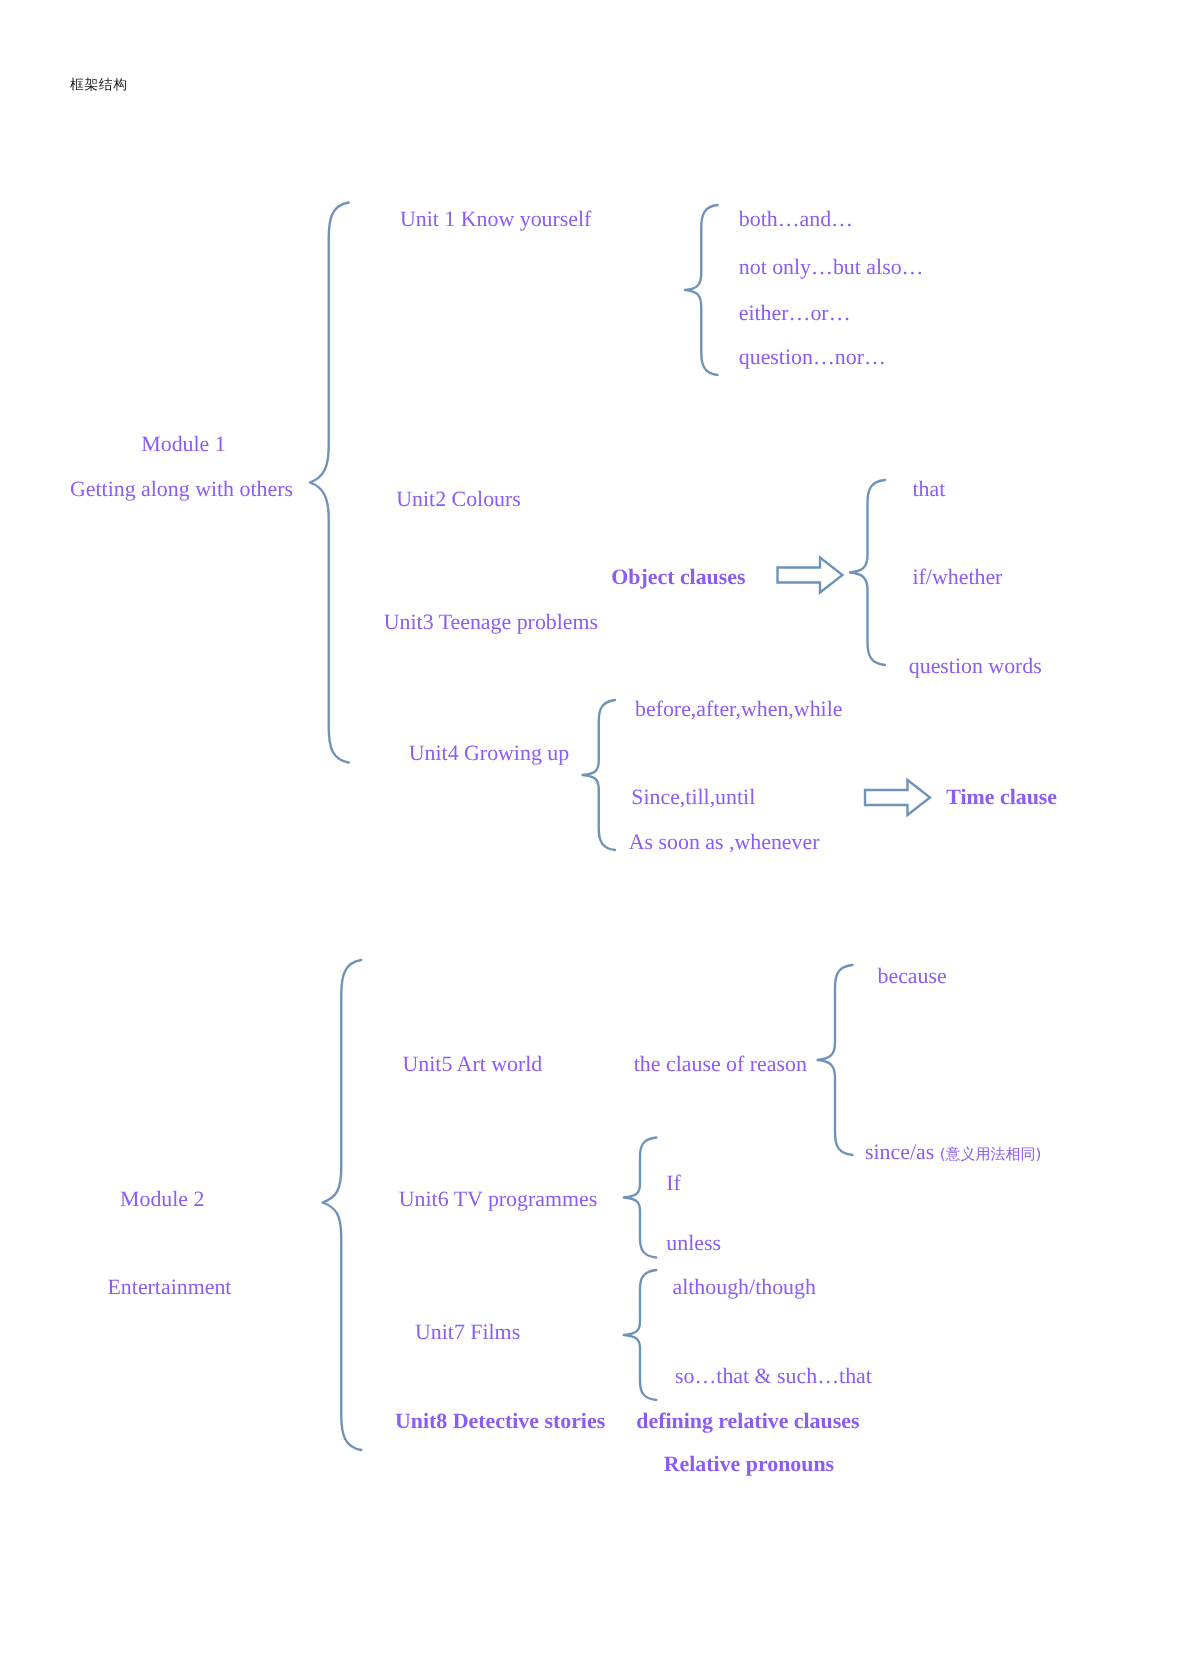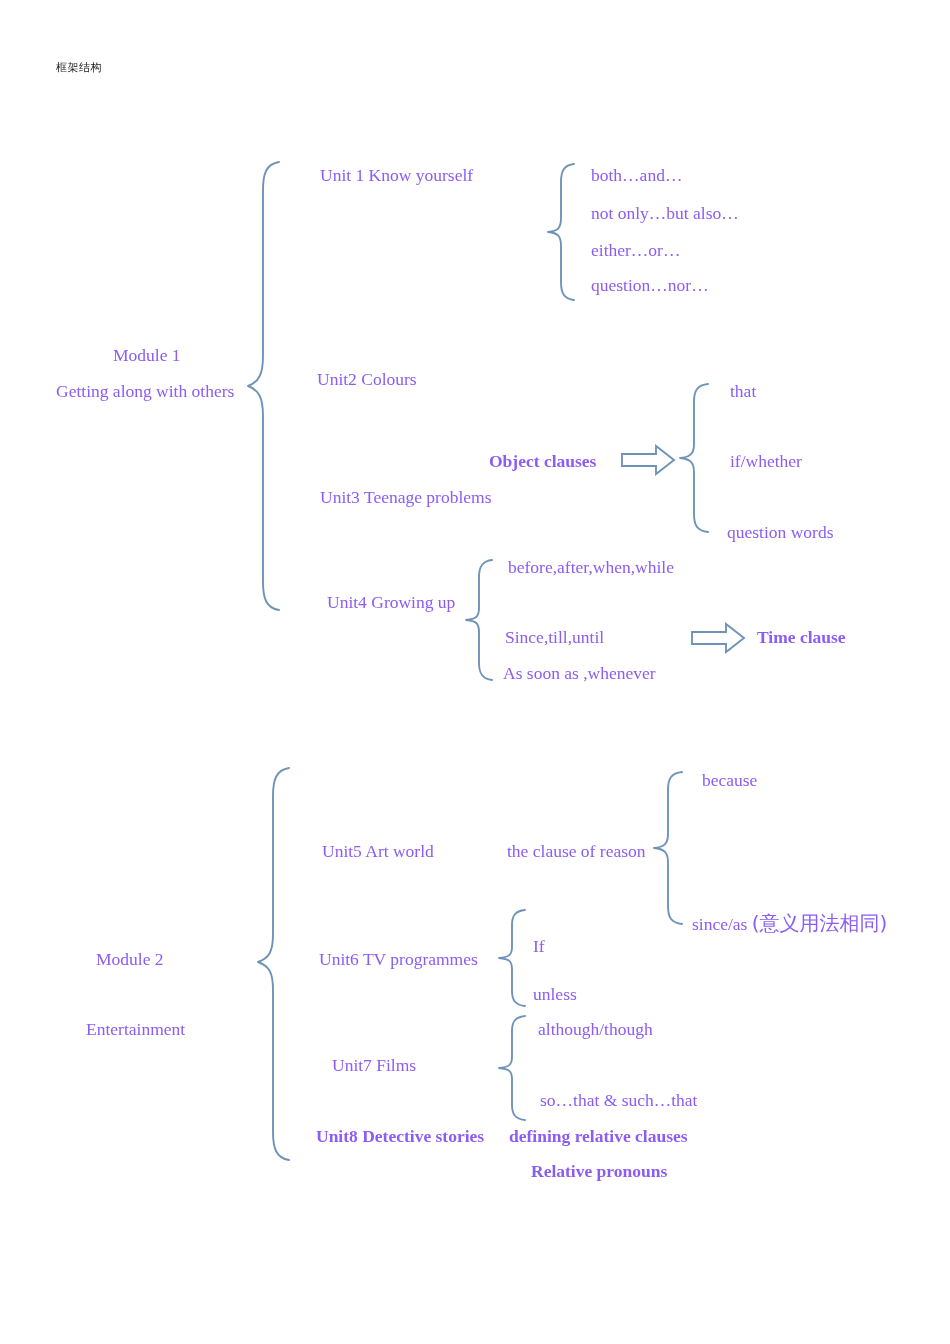--- a/index.html
+++ b/index.html
@@ -27,21 +27,21 @@
 
   .node {
     font-size: 17.5px;
     line-height: 1.1;
     color: #8b5cf6;
   }
   .node.bold { font-weight: bold; }
 
   .cjk-inline {
     font-family: "DejaVu Sans", "Liberation Sans", sans-serif;
-    font-size: 20px;
+    font-size: 12px;
   }
 
   svg.brace, svg.arrow {
     position: absolute;
     overflow: visible;
     pointer-events: none;
   }
   svg.brace path {
     fill: none;
     stroke: #6f93b8;
@@ -74,23 +74,23 @@
 
   <svg class="brace" style="left:546px; top:162px;" width="30" height="140" viewBox="0 0 30 140">
     <path d="M28 2 C18 3 15 9 15 20 L15 56 C15 66 12 69 2 70 C12 71 15 74 15 84 L15 120 C15 131 18 137 28 138"></path>
   </svg>
 
   <div class="abs node" style="left:591px; top:166px;">both…and…</div>
   <div class="abs node" style="left:591px; top:204px;"> not only…but also…</div>
   <div class="abs node" style="left:591px; top:241px;">either…or…</div>
   <div class="abs node" style="left:591px; top:276px;">question…nor…</div>
 
-  <div class="abs node" style="left:317px; top:370px;">Unit2   Colours</div>
+  <div class="abs node" style="left:317px; top:390px;">Unit2   Colours</div>
 
-  <div class="abs node" style="left:307px; top:488px;margin-left:13px;">Unit3  Teenage problems</div>
+  <div class="abs node" style="left:307px; top:488px;">Unit3  Teenage problems</div>
 
   <div class="abs node bold" style="left:489px; top:452px;">Object clauses</div>
 
   <svg class="arrow" style="left:620px; top:444px;" width="56" height="32" viewBox="0 0 56 32">
     <path d="M2 10 L36 10 L36 2 L54 16 L36 30 L36 22 L2 22 Z"></path>
   </svg>
 
   <svg class="brace" style="left:678px; top:382px;" width="32" height="152" viewBox="0 0 32 152">
     <path d="M30 2 C19 3 16 9 16 20 L16 62 C16 72 12 75 2 76 C12 77 16 80 16 90 L16 132 C16 143 19 149 30 150"></path>
   </svg>

